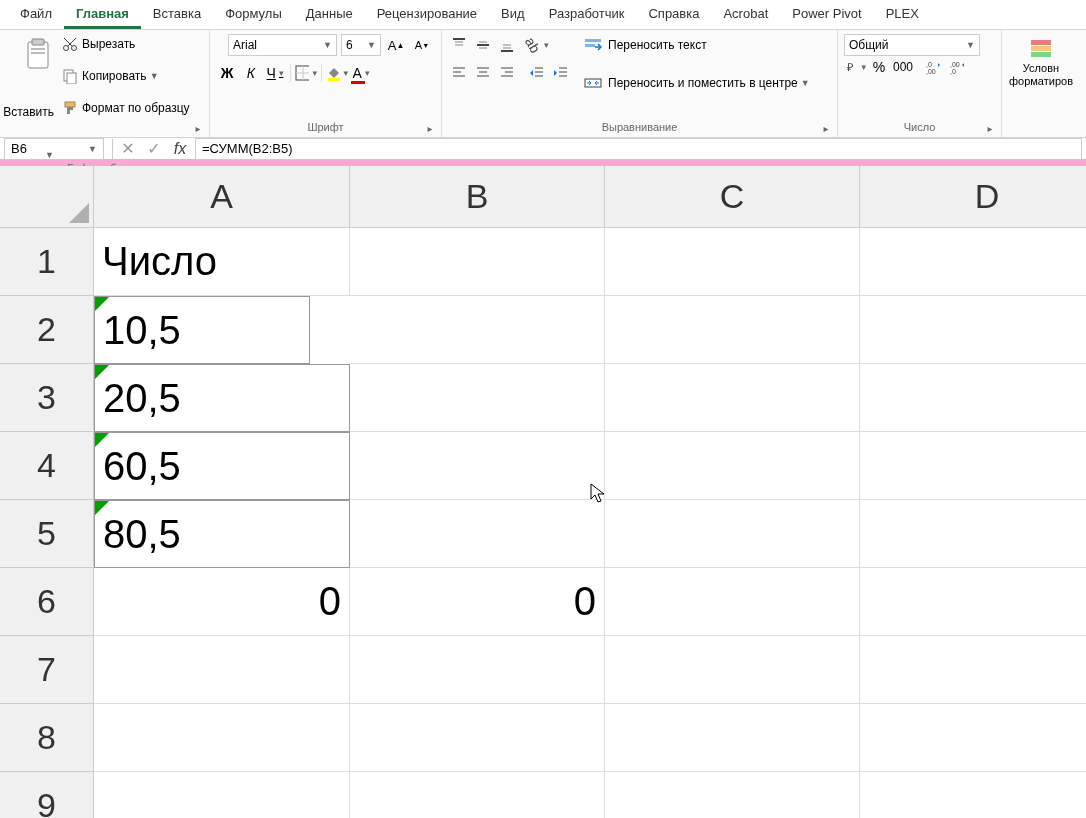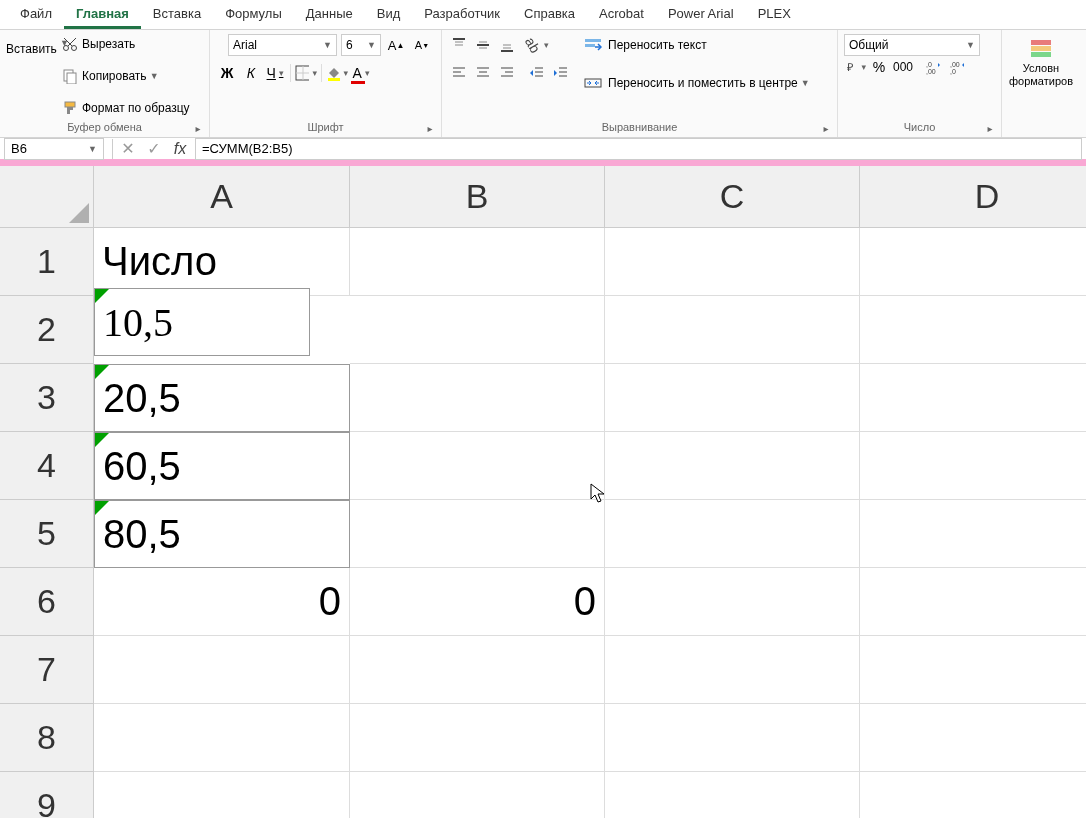--- a/index.html
+++ b/index.html
@@ -11,21 +11,21 @@
 .tab.active { color: #217346; border-bottom: 3px solid #217346; font-weight: 600; }
 
 
 .ribbon { display: flex; height: 108px; background: #fafafa; border-bottom: 1px solid #d4d4d4; }
 .group { display: flex; flex-direction: column; border-right: 1px solid #e0e0e0; padding: 4px 6px 2px 6px; position: relative; }
 .group-content { flex: 1; display: flex; align-items: flex-start; }
 .group-label { text-align: center; font-size: 11px; color: #666; padding: 2px 0; position: relative; }
 .group-launcher { position: absolute; right: 4px; bottom: 2px; width: 14px; height: 14px; font-size: 10px; color: #666; cursor: pointer; display: flex; align-items: center; justify-content: center; }
 
 
-.paste-btn { display: flex; flex-direction: row; align-items: flex-start; width: 48px; padding-top: 4px; }
+.paste-btn { display: flex; flex-direction: column; align-items: flex-end; width: 48px; padding-top: 4px; gap: 31px; }
 .paste-icon { width: 32px; height: 32px; }
 .paste-label { font-size: 12px; margin-top: 4px; }
 .clip-actions { display: flex; flex-direction: column; gap: 12px; margin-left: 4px; }
 .clip-item { display: flex; align-items: center; font-size: 12px; padding: 2px 4px; white-space: nowrap; }
 .clip-item svg, .clip-item .ico { width: 16px; height: 16px; margin-right: 4px; }
 
 
 .font-row1 { display: flex; gap: 4px; align-items: center; margin-bottom: 6px; }
 .font-row2 { display: flex; gap: 2px; align-items: center; }
 .font-col { display: flex; flex-direction: column; }
@@ -80,25 +80,26 @@
 </style>
 </head>
 <body>
 
 <div class="tabs">
   <div class="tab">Файл</div>
   <div class="tab active">Главная</div>
   <div class="tab">Вставка</div>
   <div class="tab">Формулы</div>
   <div class="tab">Данные</div>
+  <div class="tab">Рецензирование</div>
   <div class="tab">Вид</div>
   <div class="tab">Разработчик</div>
   <div class="tab">Справка</div>
   <div class="tab">Acrobat</div>
-  <div class="tab">Power Arial</div>
+  <div class="tab">Power Pivot</div>
   <div class="tab">PLEX</div>
 </div>
 
 <div class="ribbon">
 
   <div class="group" style="width:210px;">
     <div class="group-content">
       <div class="paste-btn">
         <svg class="paste-icon" viewBox="0 0 32 32">
             <rect x="6" y="4" width="20" height="26" rx="2" fill="#fff" stroke="#888"></rect>
@@ -369,21 +370,21 @@
       <div class="rowhead">6</div>
       <div class="rowhead">7</div>
       <div class="rowhead">8</div>
       <div class="rowhead">9</div>
     </div>
   <div class="cells" id="cells">
       <div class="cell left" style="left: 0px; top: 0px; width: 256px; height: 68px;">Число</div>
       <div class="cell" style="left: 256px; top: 0px; width: 255px; height: 68px;"></div>
       <div class="cell" style="left: 511px; top: 0px; width: 255px; height: 68px;"></div>
       <div class="cell" style="left: 766px; top: 0px; width: 255px; height: 68px;"></div>
-      <div class="cell left text-marked green-tri" style="left: 0px; top: 60px; width: 216px; height: 68px; font-family: Liberation Serif, serif;">10,5</div>
+      <div class="cell left text-marked green-tri" style="left: 0px; top: 68px; width: 216px; height: 68px;">10,5</div>
       <div class="cell" style="left: 256px; top: 68px; width: 255px; height: 68px;"></div>
       <div class="cell" style="left: 511px; top: 68px; width: 255px; height: 68px;"></div>
       <div class="cell" style="left: 766px; top: 68px; width: 255px; height: 68px;"></div>
       <div class="cell left text-marked green-tri" style="left: 0px; top: 136px; width: 256px; height: 68px;">20,5</div>
       <div class="cell" style="left: 256px; top: 136px; width: 255px; height: 68px;"></div>
       <div class="cell" style="left: 511px; top: 136px; width: 255px; height: 68px;"></div>
       <div class="cell" style="left: 766px; top: 136px; width: 255px; height: 68px;"></div>
       <div class="cell left text-marked green-tri" style="left: 0px; top: 204px; width: 256px; height: 68px;">60,5</div>
       <div class="cell" style="left: 256px; top: 204px; width: 255px; height: 68px;"></div>
       <div class="cell" style="left: 511px; top: 204px; width: 255px; height: 68px;"></div>

